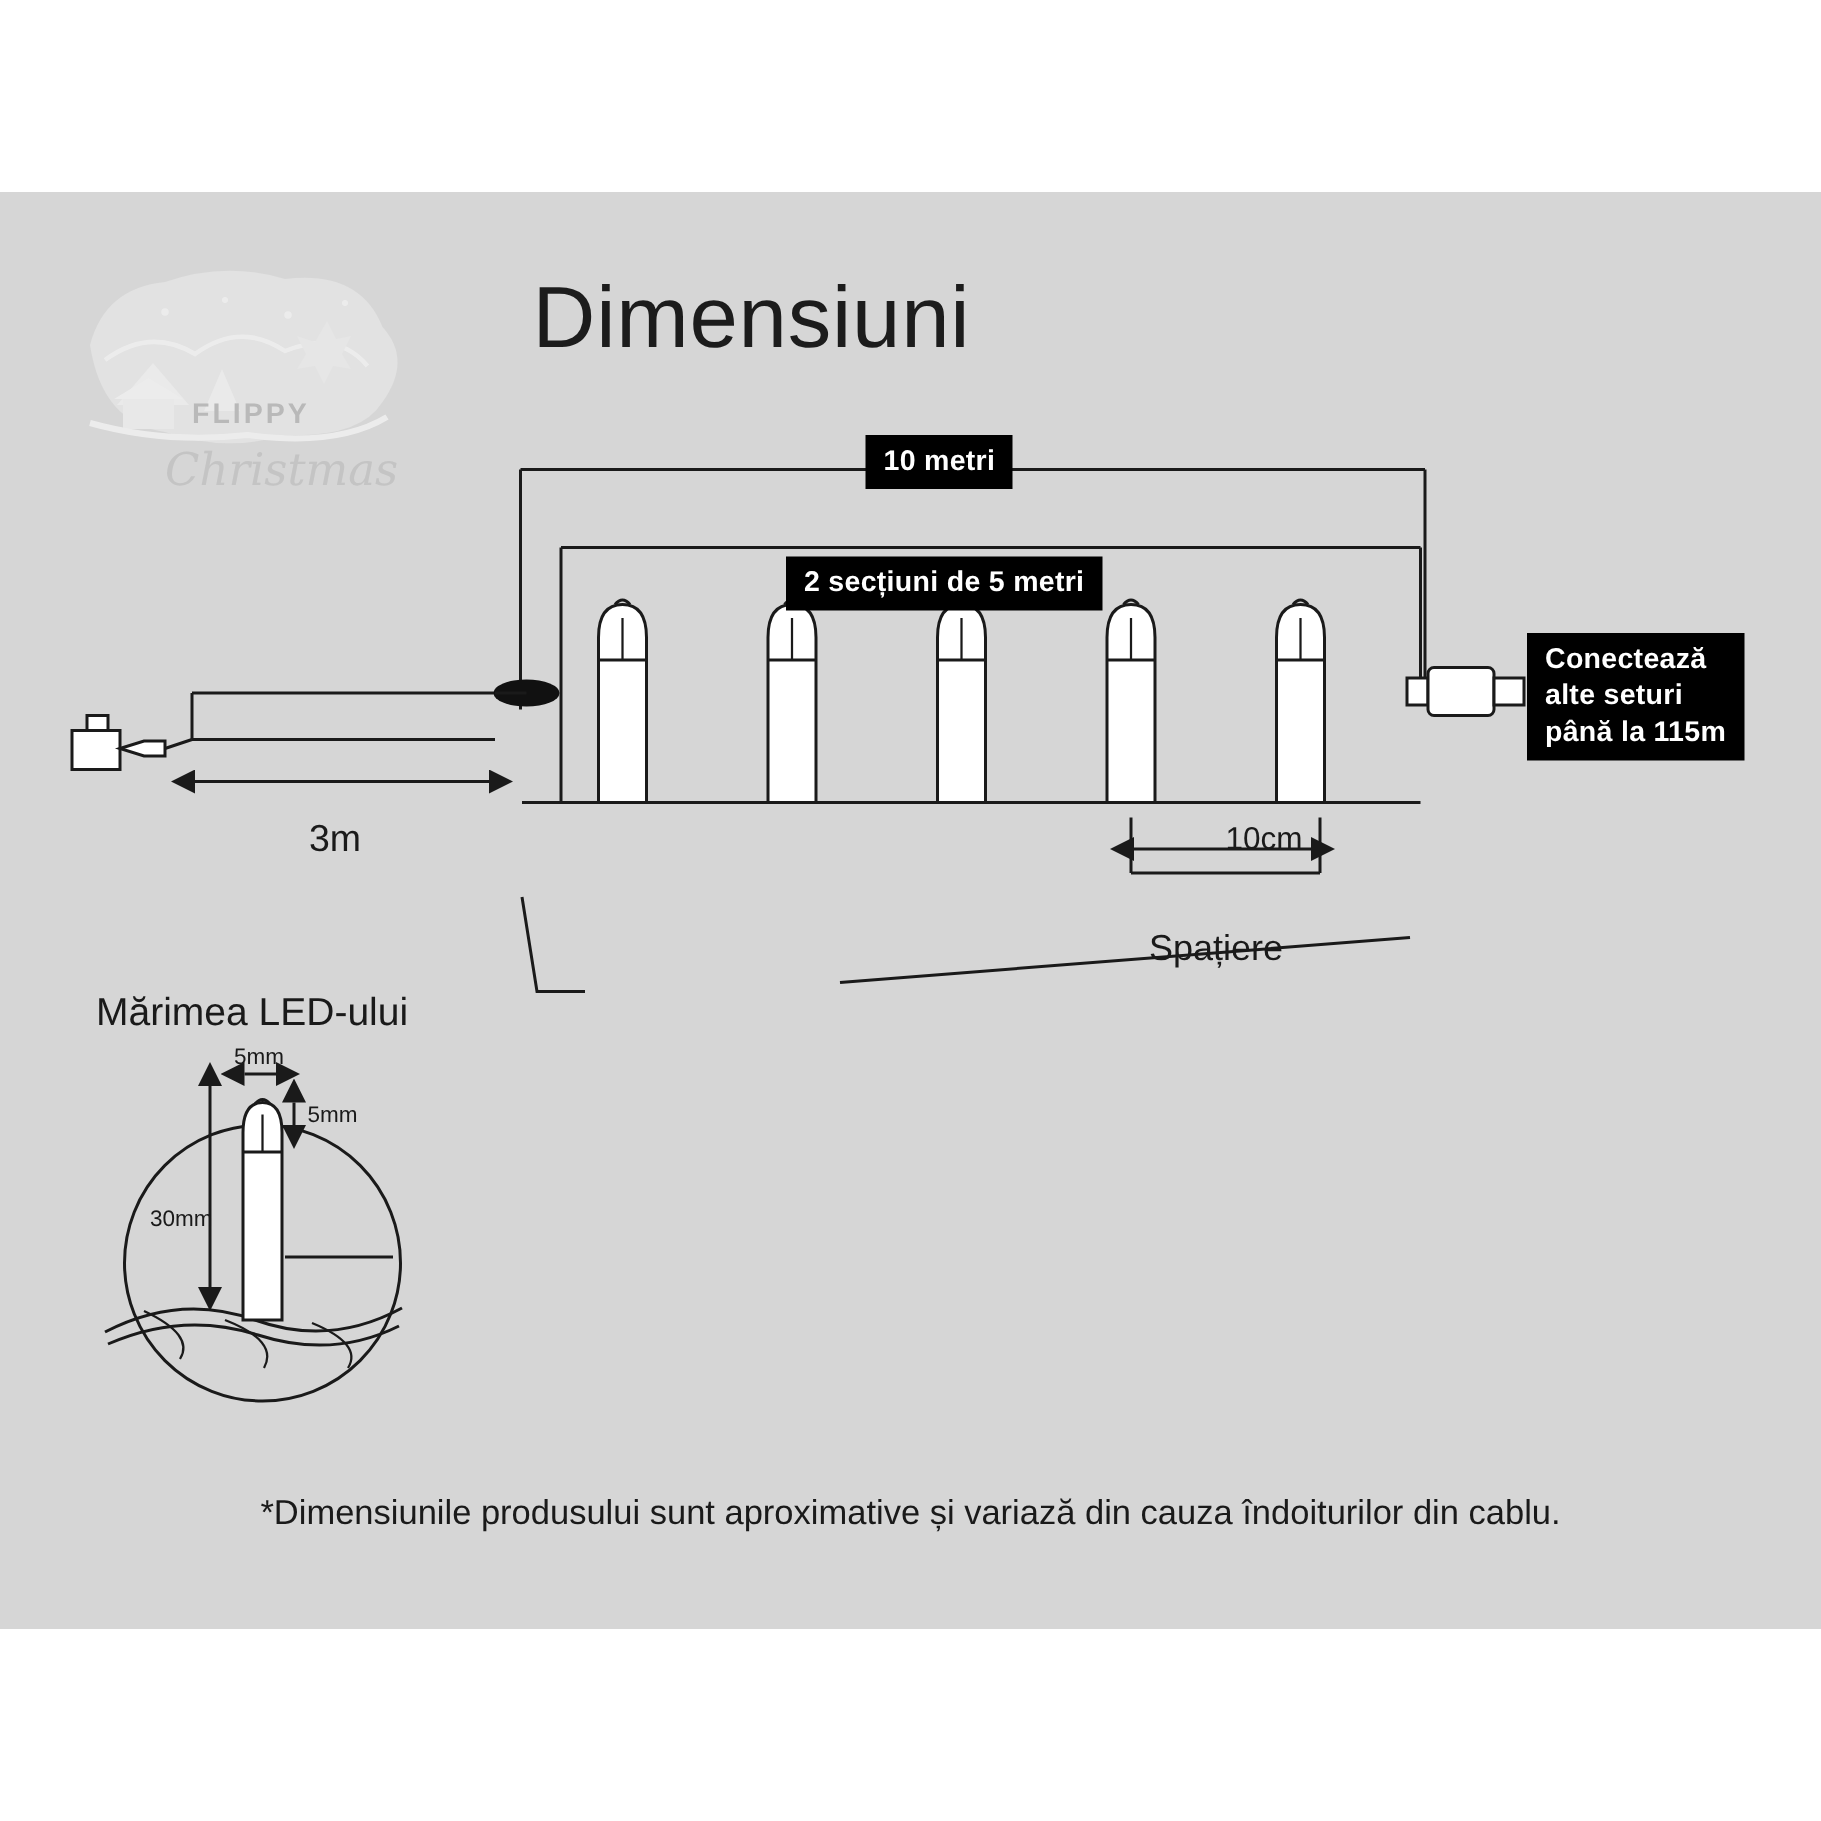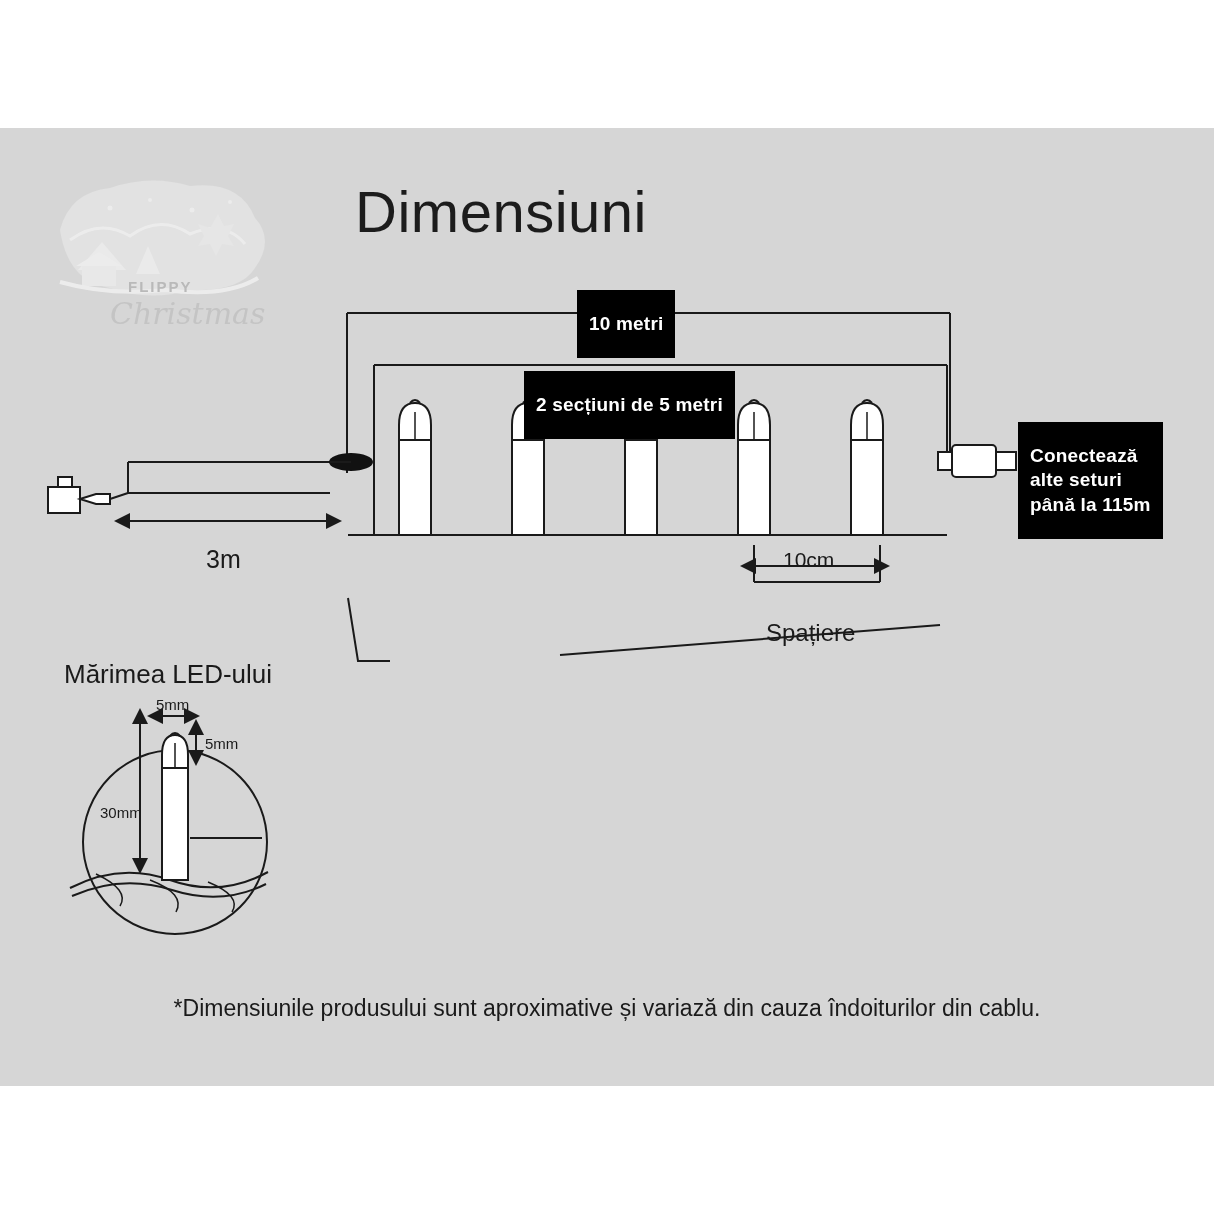--- a/index.html
+++ b/index.html
@@ -26,21 +26,21 @@
     width: 1214px;
     height: 958px;
     background: #d6d6d6;
   }
   .label-box {
     position: absolute;
     background: #000000;
     color: #ffffff;
     font-size: 19px;
     font-weight: bold;
-    padding: 22px 12px;
+    padding: 6px 12px;
     line-height: 1.28;
     white-space: pre;
     letter-spacing: .2px;
   }
   .plain-text {
     position: absolute;
     color: #1a1a1a;
     font-size: 21px;
     white-space: pre;
     text-align: right;
@@ -78,22 +78,22 @@
     position: absolute;
     left: 40px;
     top: 170px;
     width: 250px;
     height: 160px;
     opacity: .55;
   }
   .wm-text1 {
     position: absolute;
     left: 128px;
-    top: 278px;
-    font-size: 15px;
+    top: 266px;
+    font-size: 19px;
     color: #b9b9b9;
     letter-spacing: 2px;
     font-weight: bold;
   }
   .wm-text2 {
     position: absolute;
     left: 110px;
     top: 296px;
     font-size: 30px;
     color: #c4c4c4;
@@ -234,21 +234,21 @@
   <div class="label-box" style="left:524px; top:371px;">2 secțiuni de 5 metri</div>
 
   <div class="label-box" style="left:1018px; top:422px;">Conectează
 alte seturi
 până la 115m</div>
 
 
 
   <div class="plain-text" style="left:206px; top:545px; font-size:25px;">3m</div>
 
-  <div class="plain-text" style="left:783px; top:548px; font-size:21px;">10cm</div>
+  <div class="plain-text" style="left:817px; top:548px; font-size:21px;">10cm</div>
 
   <div class="plain-text" style="left:766px; top:595px; font-size:24px;margin-top:24px;">Spațiere</div>
 
   <div class="plain-text" style="left:64px; top:659px; font-size:26px;">Mărimea LED-ului</div>
 
   <div class="plain-text" style="left:156px; top:696px; font-size:15px;">5mm</div>
 
   <div class="plain-text" style="left:205px; top:735px; font-size:15px;">5mm</div>
 
   <div class="plain-text" style="left:100px; top:804px; font-size:15px;">30mm</div>

